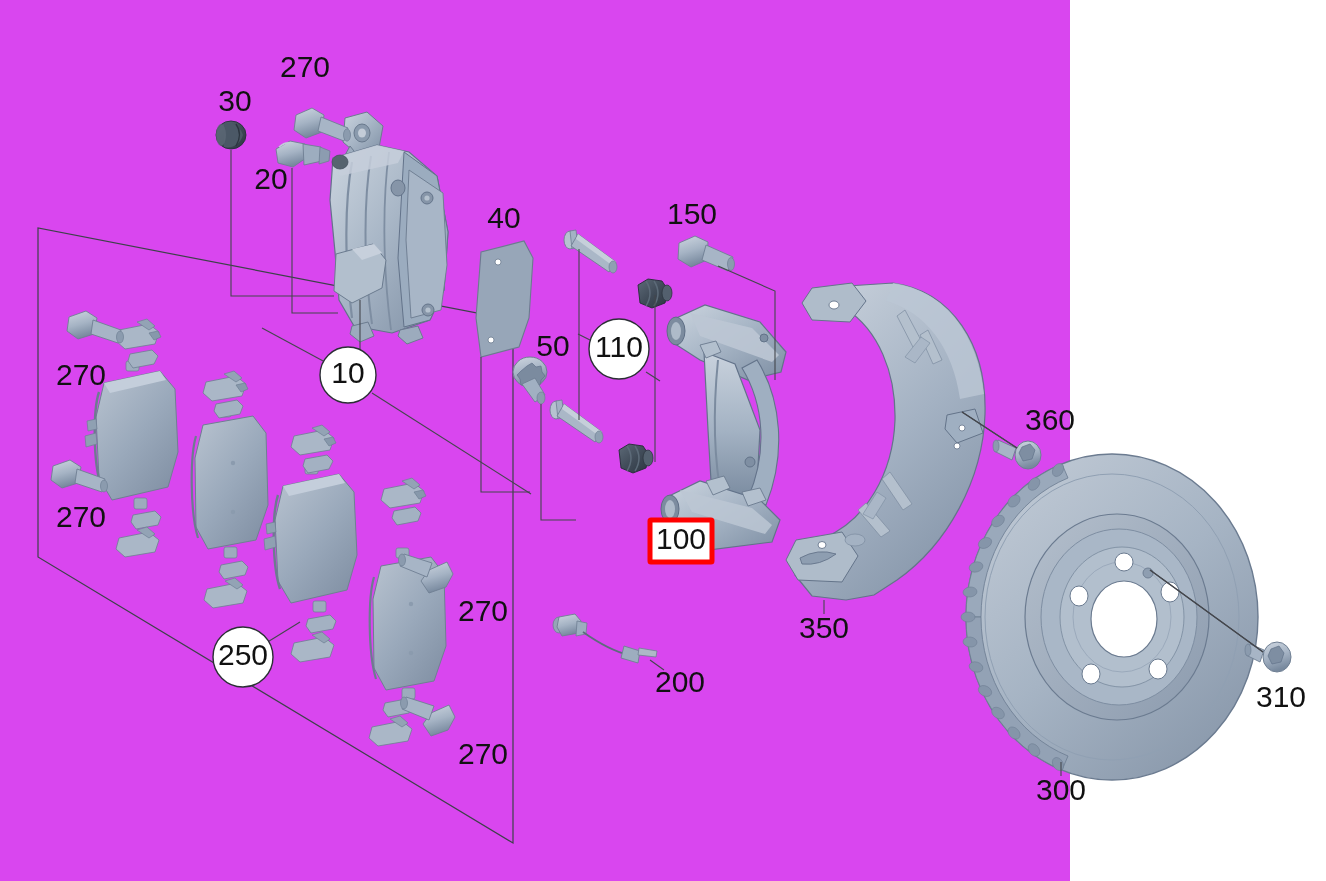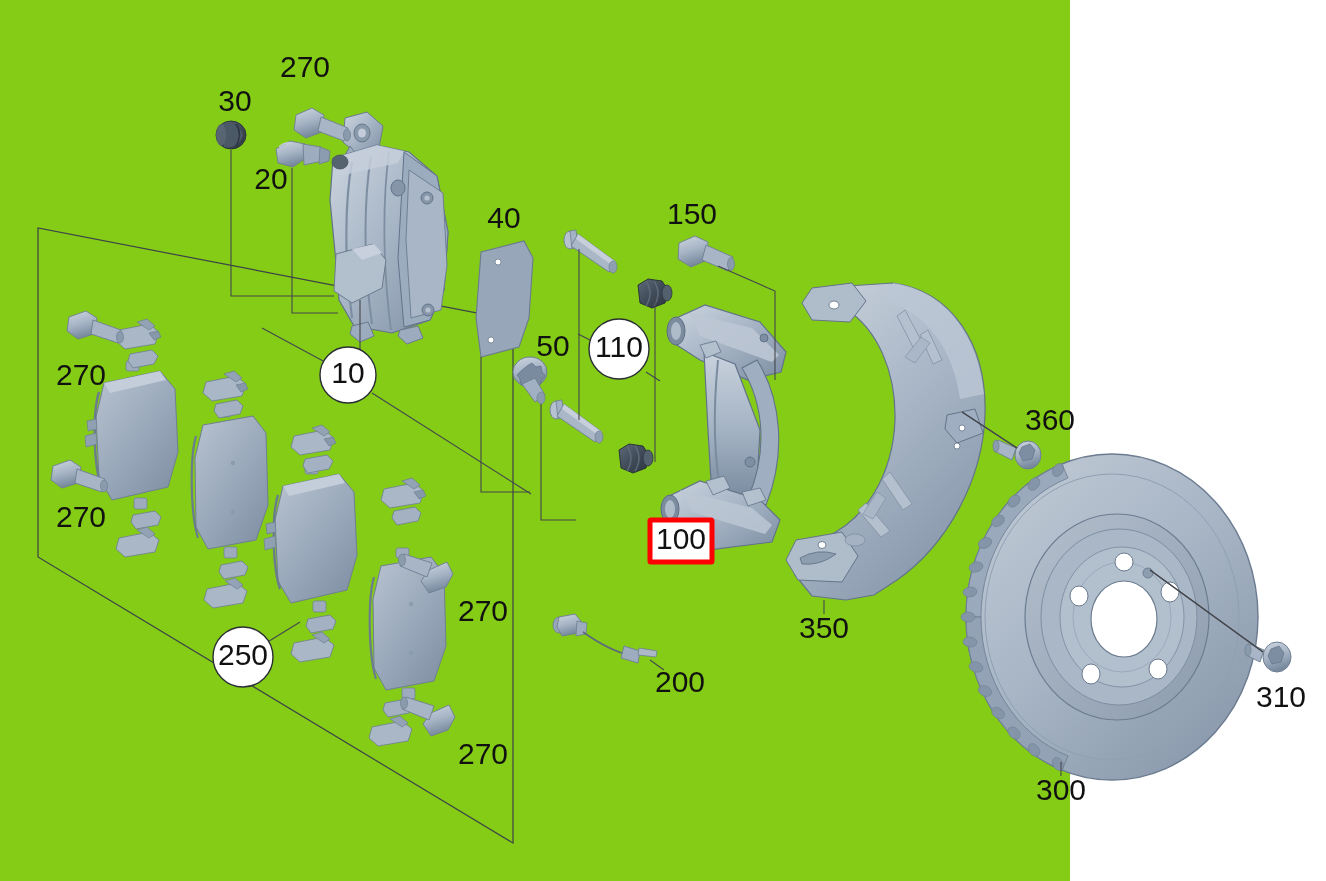--- a/index.html
+++ b/index.html
@@ -1,19 +1,19 @@
 <!DOCTYPE html>
 <html><head>
 <meta charset="utf-8">
 <title>Brake Assembly Exploded Diagram</title>
 <style>
   html,body{margin:0;padding:0;background:#ffffff;}
   body{width:1326px;height:881px;overflow:hidden;
        font-family:"Liberation Sans","DejaVu Sans",sans-serif;}
-  #stage{position:relative;width:1070px;height:881px;background:#84cc16;}
+  #stage{position:relative;width:1070px;height:881px;background:#d946ef;}
   svg#diagram{position:absolute;left:0;top:0;width:1326px;height:881px;display:block;}
   .lbl{font-family:"Liberation Sans","DejaVu Sans",sans-serif;
        font-size:30px;fill:#111111;text-anchor:middle;dominant-baseline:middle;}
   .leader{stroke:#44474d;stroke-width:1.1;fill:none;}
   .boxline{stroke:#3d4249;stroke-width:1.2;fill:none;}
   .circ{stroke:#2b2f35;stroke-width:1.4;fill:#ffffff;}
   .hi-rect{fill:#ffffff;stroke:#ff0000;stroke-width:5;}
 </style>
 </head>
 <body>

